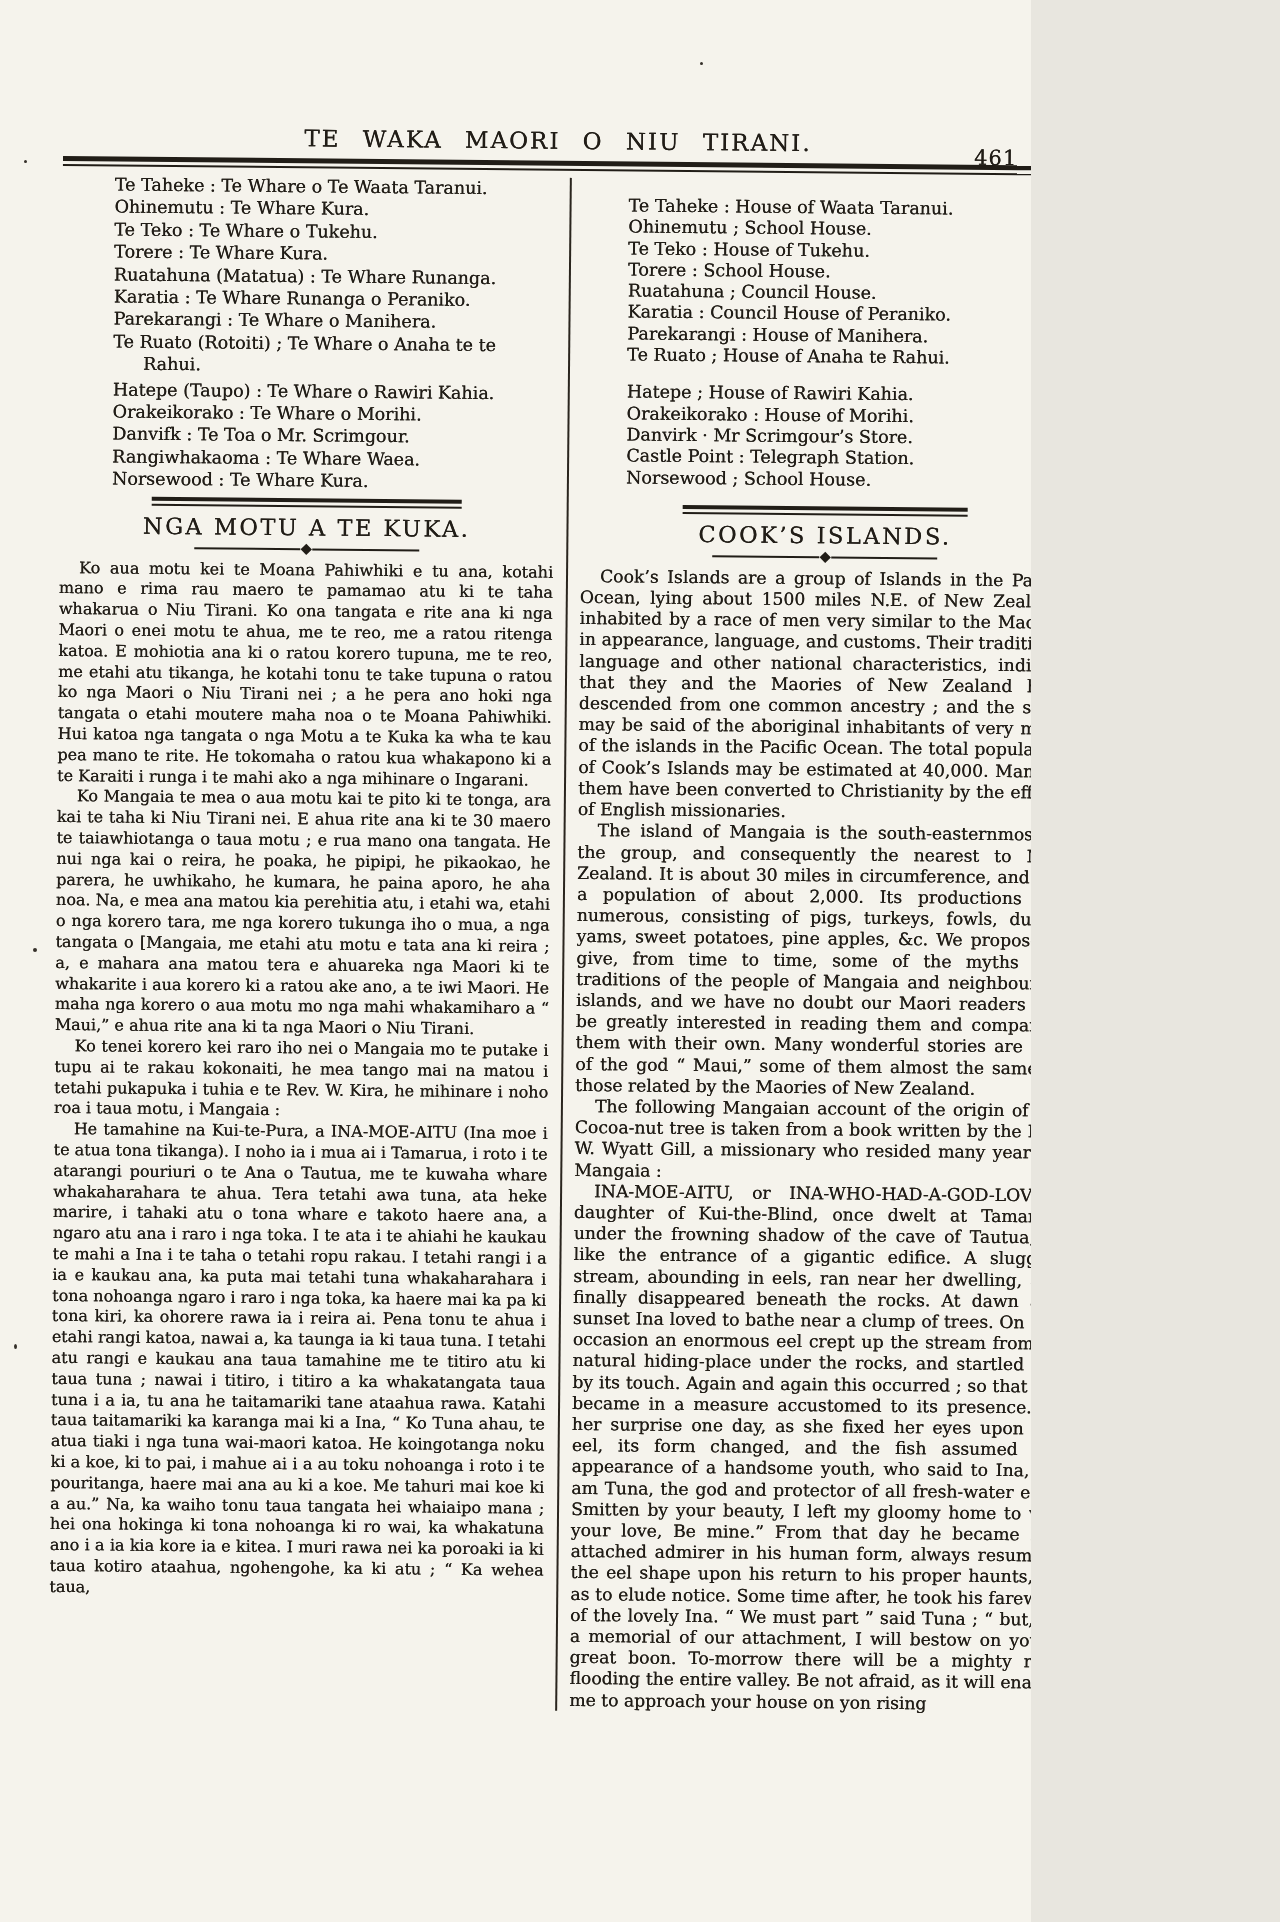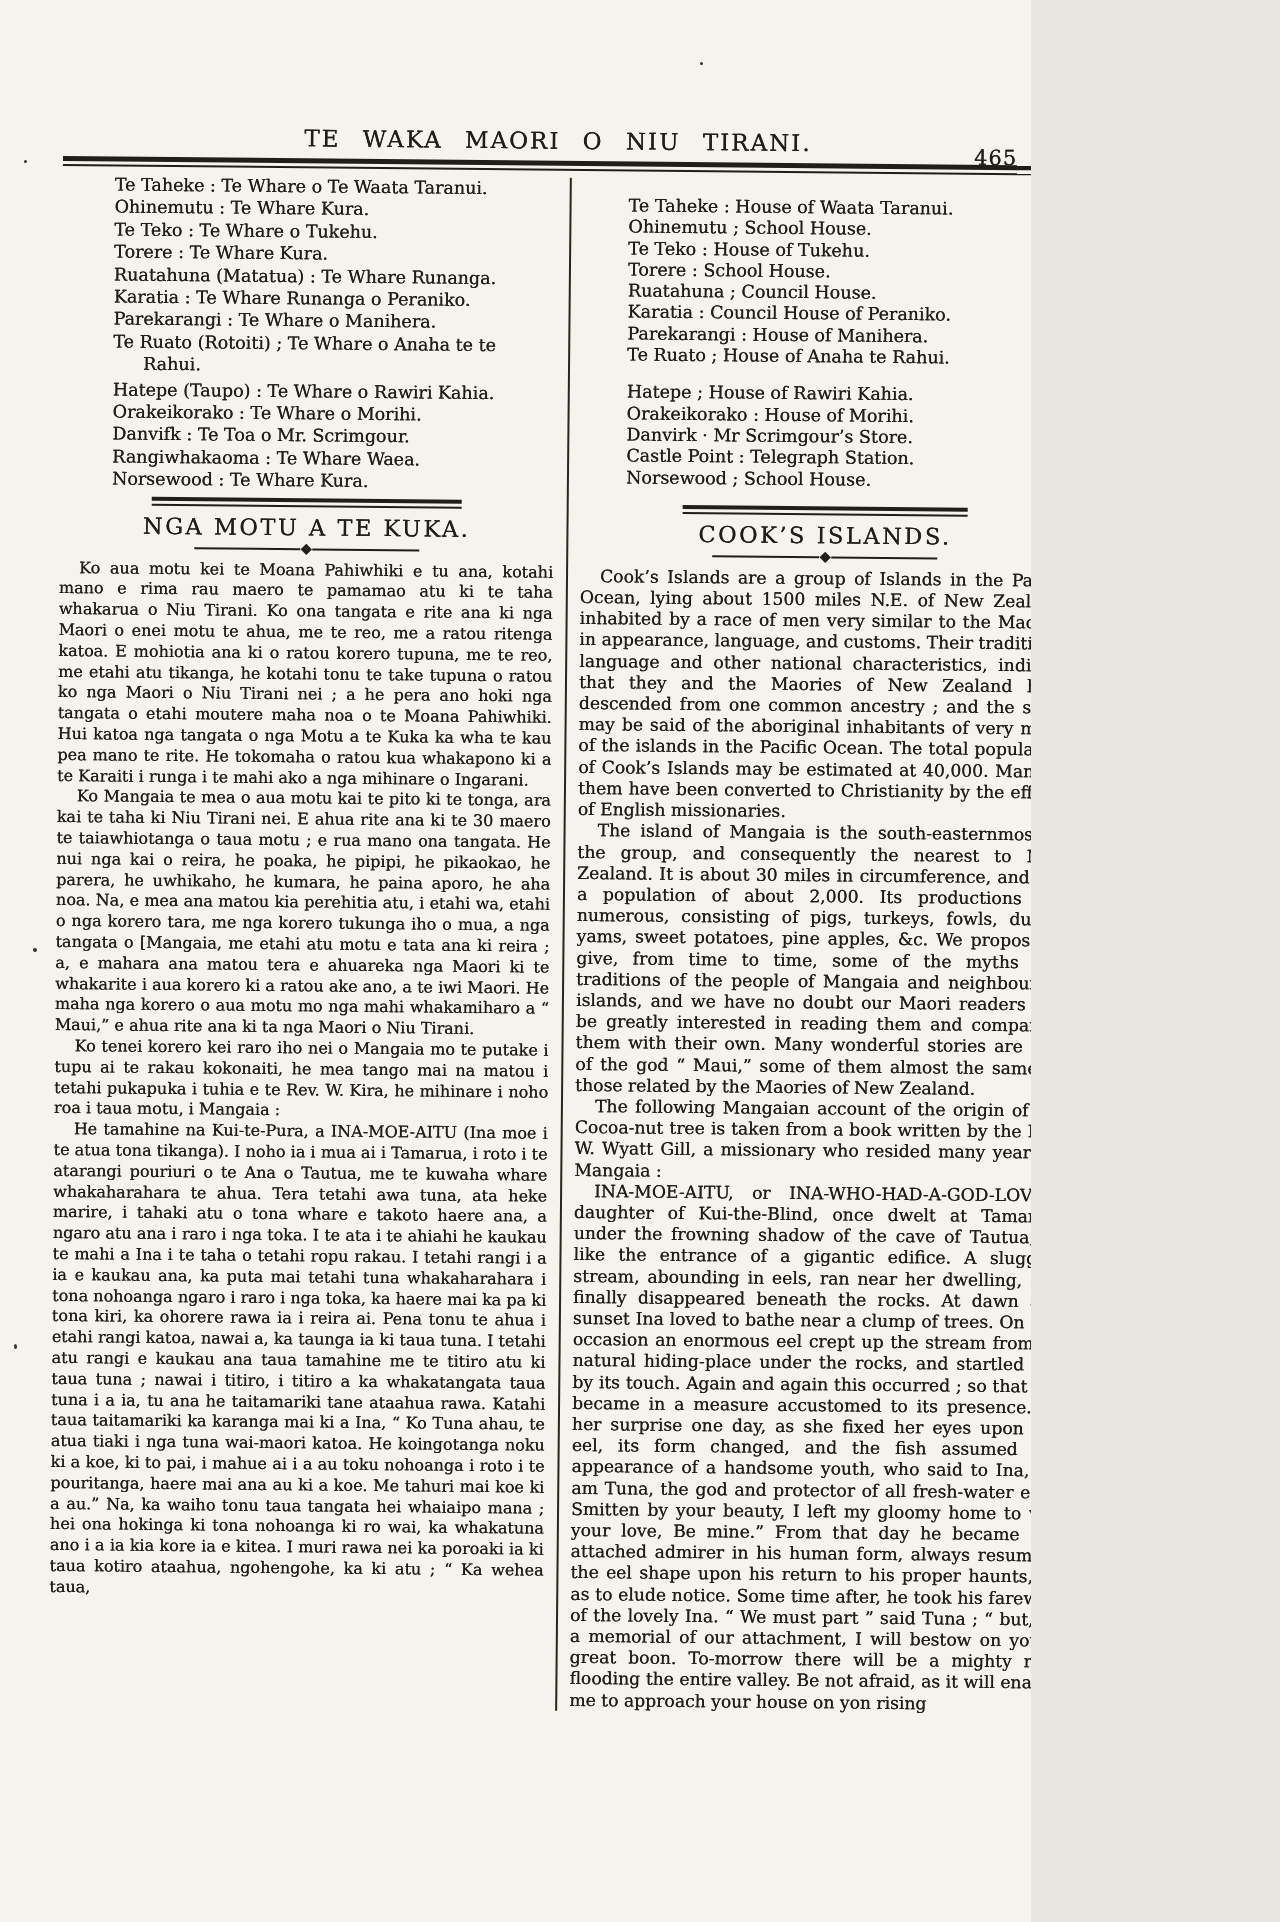--- a/index.html
+++ b/index.html
@@ -109,21 +109,21 @@
   .speck{position:absolute;background:#35302a;border-radius:50%;}
 </style>
 </head>
 <body>
 
 <div class="page">
 
   <div class="content">
 
     <div class="masthead">TE WAKA MAORI O NIU TIRANI.</div>
-    <div class="page-number">465</div>
+    <div class="page-number">461</div>
     <div class="header-rule">
       <div class="thick"></div>
       <div class="thin"></div>
     </div>
 
     <div class="columns">
 
       <div class="col-left">
         <div class="station-list first">
             <div class="station-line">Te Taheke : Te Whare o Te Waata Taranui.</div>

